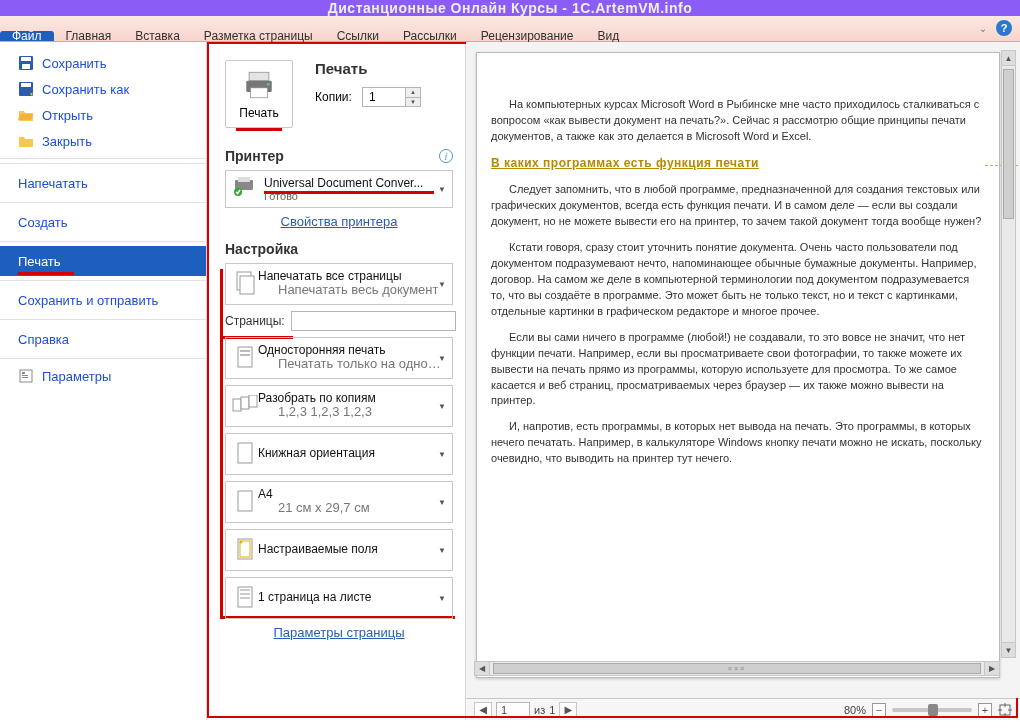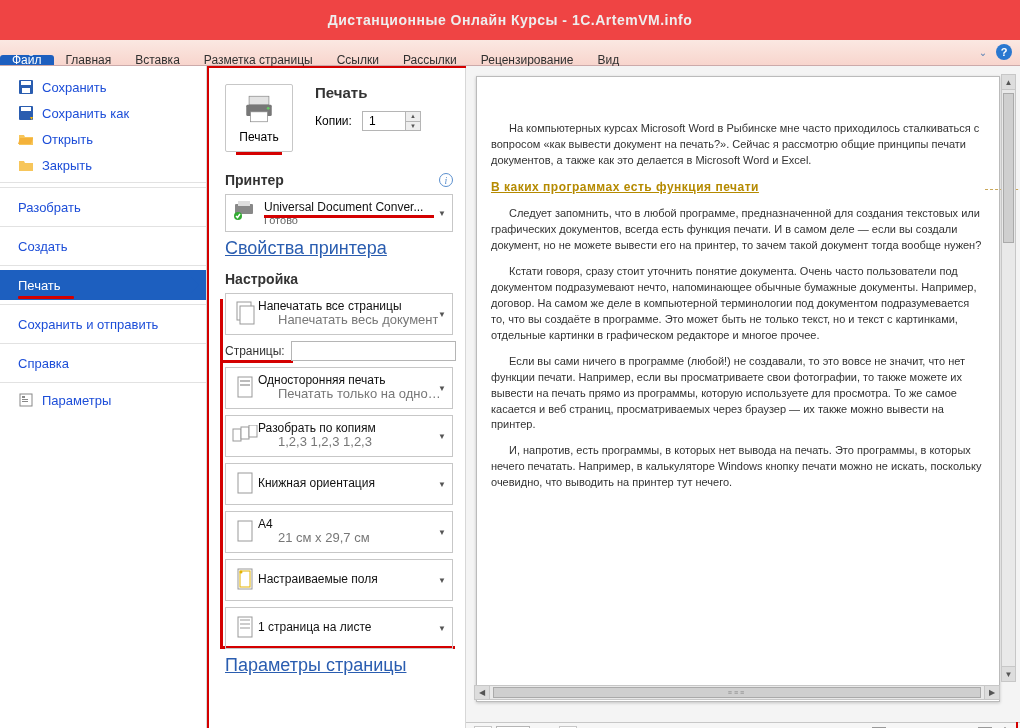--- a/index.html
+++ b/index.html
@@ -1,19 +1,19 @@
 <!DOCTYPE html>
 <html><head>
 <meta charset="utf-8">
 <style>
   * { box-sizing: border-box; margin: 0; padding: 0; font-family: "Segoe UI", Tahoma, sans-serif; }
   html, body { width: 1020px; height: 728px; overflow: hidden; background: #fff; }
 
   
-  .titlewrap { width: 1020px; height: 40px; background: #ef4444; display: flex; align-items: center; justify-content: center; }
+  .titlewrap { width: 1020px; height: 16px; background: #8b5cf6; display: flex; align-items: center; justify-content: center; }
   .titlewrap .txt { color: #eee; font-weight: bold; font-size: 14px; letter-spacing: .5px; }
 
   
   .ribbon { height: 26px; background: linear-gradient(#fbe8e2, #f8d5cd); border-bottom: 1px solid #caa; display: flex; align-items: stretch; position: relative; }
   .ribbon .tab { font-size: 12px; color: #303030; padding: 0 12px; display: flex; align-items: center; cursor: default; margin-top: 15px; }
   .ribbon .tab.active { background: #1d5fbf; color: #fff; border-top-left-radius: 3px; border-top-right-radius: 3px; }
   .ribbon .help { position: absolute; right: 8px; top: 4px; width: 16px; height: 16px; border-radius: 50%; background: #2a78d0; color: #fff; font-size: 11px; font-weight: bold; display: flex; align-items: center; justify-content: center; }
   .ribbon .collapse { position: absolute; right: 30px; top: 5px; width: 14px; height: 14px; color: #5a81b5; font-size: 10px; display: flex; align-items: center; justify-content: center; }
 
   
@@ -44,21 +44,21 @@
   .spin .btns { width:15px; border-left:1px solid #b5b5b5; display:flex; flex-direction:column; }
   .spin .btns div { flex:1; font-size:6px; display:flex; align-items:center; justify-content:center; color:#555; background:#eee; }
   .spin .btns div:first-child { border-bottom:1px solid #b5b5b5; }
   .sectionhead { display:flex; align-items:center; justify-content:space-between; margin-top: 12px;}
   .sectionhead h4 { font-size: 14px; font-weight: bold; color:#333; position: relative; }
   .info { width:14px; height:14px; border-radius:50%; border:1px solid #5a8fce; color:#5a8fce; font-size:10px; font-style: italic; font-family: Georgia, serif; display:flex; align-items:center; justify-content:center; }
   .printerbox { border:1px solid #c7c7c7; padding:5px 6px; display:flex; align-items:center; gap:8px; margin-top:6px; position:relative; }
   .printerbox .name { font-size: 12px; color:#111; white-space:nowrap; overflow:hidden; text-overflow:ellipsis; position: relative; }
   .printerbox .status { font-size: 11px; color:#666; }
   .printerbox .dd { position:absolute; right:6px; top:50%; transform:translateY(-50%); font-size:8px; color:#555; }
-  .linky { font-size: 18px; color:#2a5db0; text-decoration: underline; text-align:left; display:block; margin-top:6px; }
+  .linky { font-size: 13px; color:#2a5db0; text-decoration: underline; text-align:center; display:block; margin-top:6px; }
   .optbox { border:1px solid #c7c7c7; padding:5px 6px; display:flex; align-items:center; gap:0; position:relative; margin-top:6px; min-height:40px; }
   .optbox .dd { position:absolute; right:6px; top:50%; transform:translateY(-50%); font-size:8px; color:#555; }
   .optbox .txts { display:flex; flex-direction:column; line-height:1.15; overflow:hidden; }
   .optbox .mainline { font-size:12px; color:#111; white-space:nowrap; overflow:hidden; text-overflow:ellipsis; }
   .optbox .subline { font-size:13px; color:#777; white-space:nowrap; overflow:hidden; text-overflow:ellipsis;padding-left:20px; }
   .inline { display:flex; align-items:center; gap:6px; margin-top:6px; }
   .inline .lbl { font-size:12px; color:#333; }
   .inline input { flex:1; height:20px; border:1px solid #b5b5b5; font-size:12px; padding:0 4px; }
   .opticon { width:26px; height:30px; display:flex; align-items:center; justify-content:center; flex-shrink:0; }
   .ru-mid { position:absolute; height:3px; background:#d40000; }
@@ -149,21 +149,21 @@
       <span class="ic">
         <svg viewBox="0 0 16 16">
             <path d="M1 4h5l1 2h8v8H1z" fill="#f7c65b"></path>
           </svg>
       </span>
       <span>Закрыть</span>
     </div>
     <div class="sep"></div>
     <div class="sep"></div>
     <div class="item">
-        <span>Разобрать</span>
+        <span>Напечатать</span>
       </div>
     <div class="sep"></div>
     <div class="item">
         <span>Создать</span>
       </div>
     <div class="sep"></div>
     <div class="item active">
       <span>Печать</span>
       <span class="redunder" style="width:56px;"></span>
     </div>

